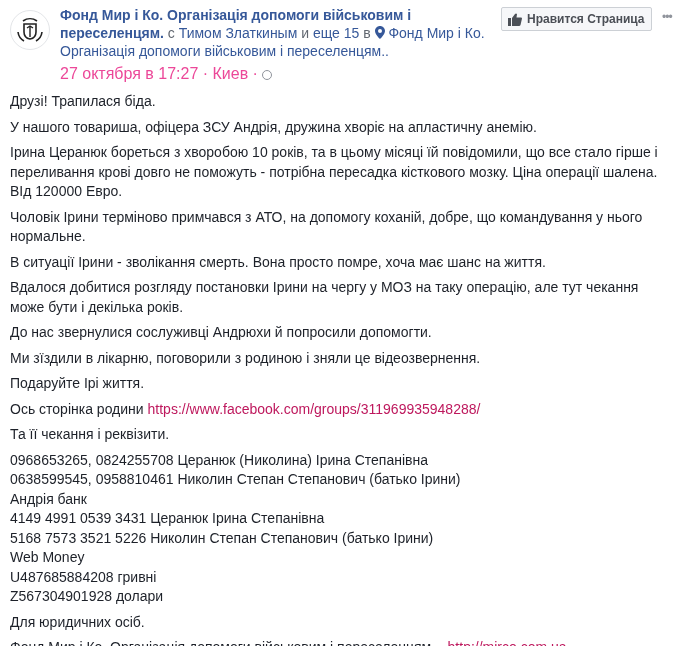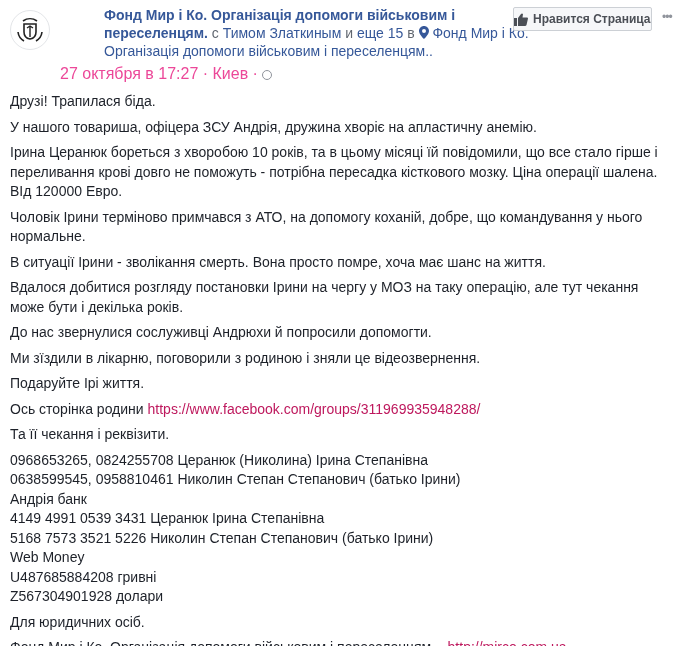--- a/index.html
+++ b/index.html
@@ -10,28 +10,28 @@
     position: relative;
   }
   .header { position: absolute; left: 0; top: 0; width: 684px; height: 86px; }
   .avatar {
     position: absolute; left: 10px; top: 10px; width: 40px; height: 40px;
     border-radius: 50%; background: #fff; border: 1px solid #e3e5e8; box-sizing: border-box;
     display: flex; align-items: center; justify-content: center;
   }
   .head-text {
     position: absolute; left: 60px; top: 6px; width: 440px;
-    font-size: 14px; line-height: 18px; color: #616770; margin-left: 44px;
+    font-size: 14px; line-height: 18px; color: #616770;
   }
   .page-name { color: #365899; font-weight: bold; }
   .link-blue { color: #365899; }
   .meta-line { position: absolute; left: 60px; top: 66px; font-size: 16px; color: #ec4899; line-height: 16px; }
   .globe { display: inline-block; width: 10px; height: 10px; border-radius: 50%; border: 1px solid #90949c; box-sizing: border-box; vertical-align: -1px; }
   .like-btn {
-    position: absolute; left: 513px; top: 7px; height: 24px; padding: 0 0;
+    position: absolute; left: 501px; top: 7px; height: 24px; padding: 0 6px;
     border: 1px solid #ccd0d5; border-radius: 2px; background: #f6f7f9;
     font-size: 12px; font-weight: bold; color: #4b4f56; display: flex; align-items: center; gap: 5px; box-sizing: border-box;
   }
   .more-btn { position: absolute; left: 662px; top: 10px; font-size: 12px; color: #90949c; letter-spacing: -1px; }
   .body-text {
     position: absolute; left: 10px; top: 92px; width: 664px;
     font-size: 14px; line-height: 19.5px; color: #1d2129;
   }
   .body-text p { margin: 0 0 6px 0; }
   .body-text a { color: #be185d; text-decoration: none; }

